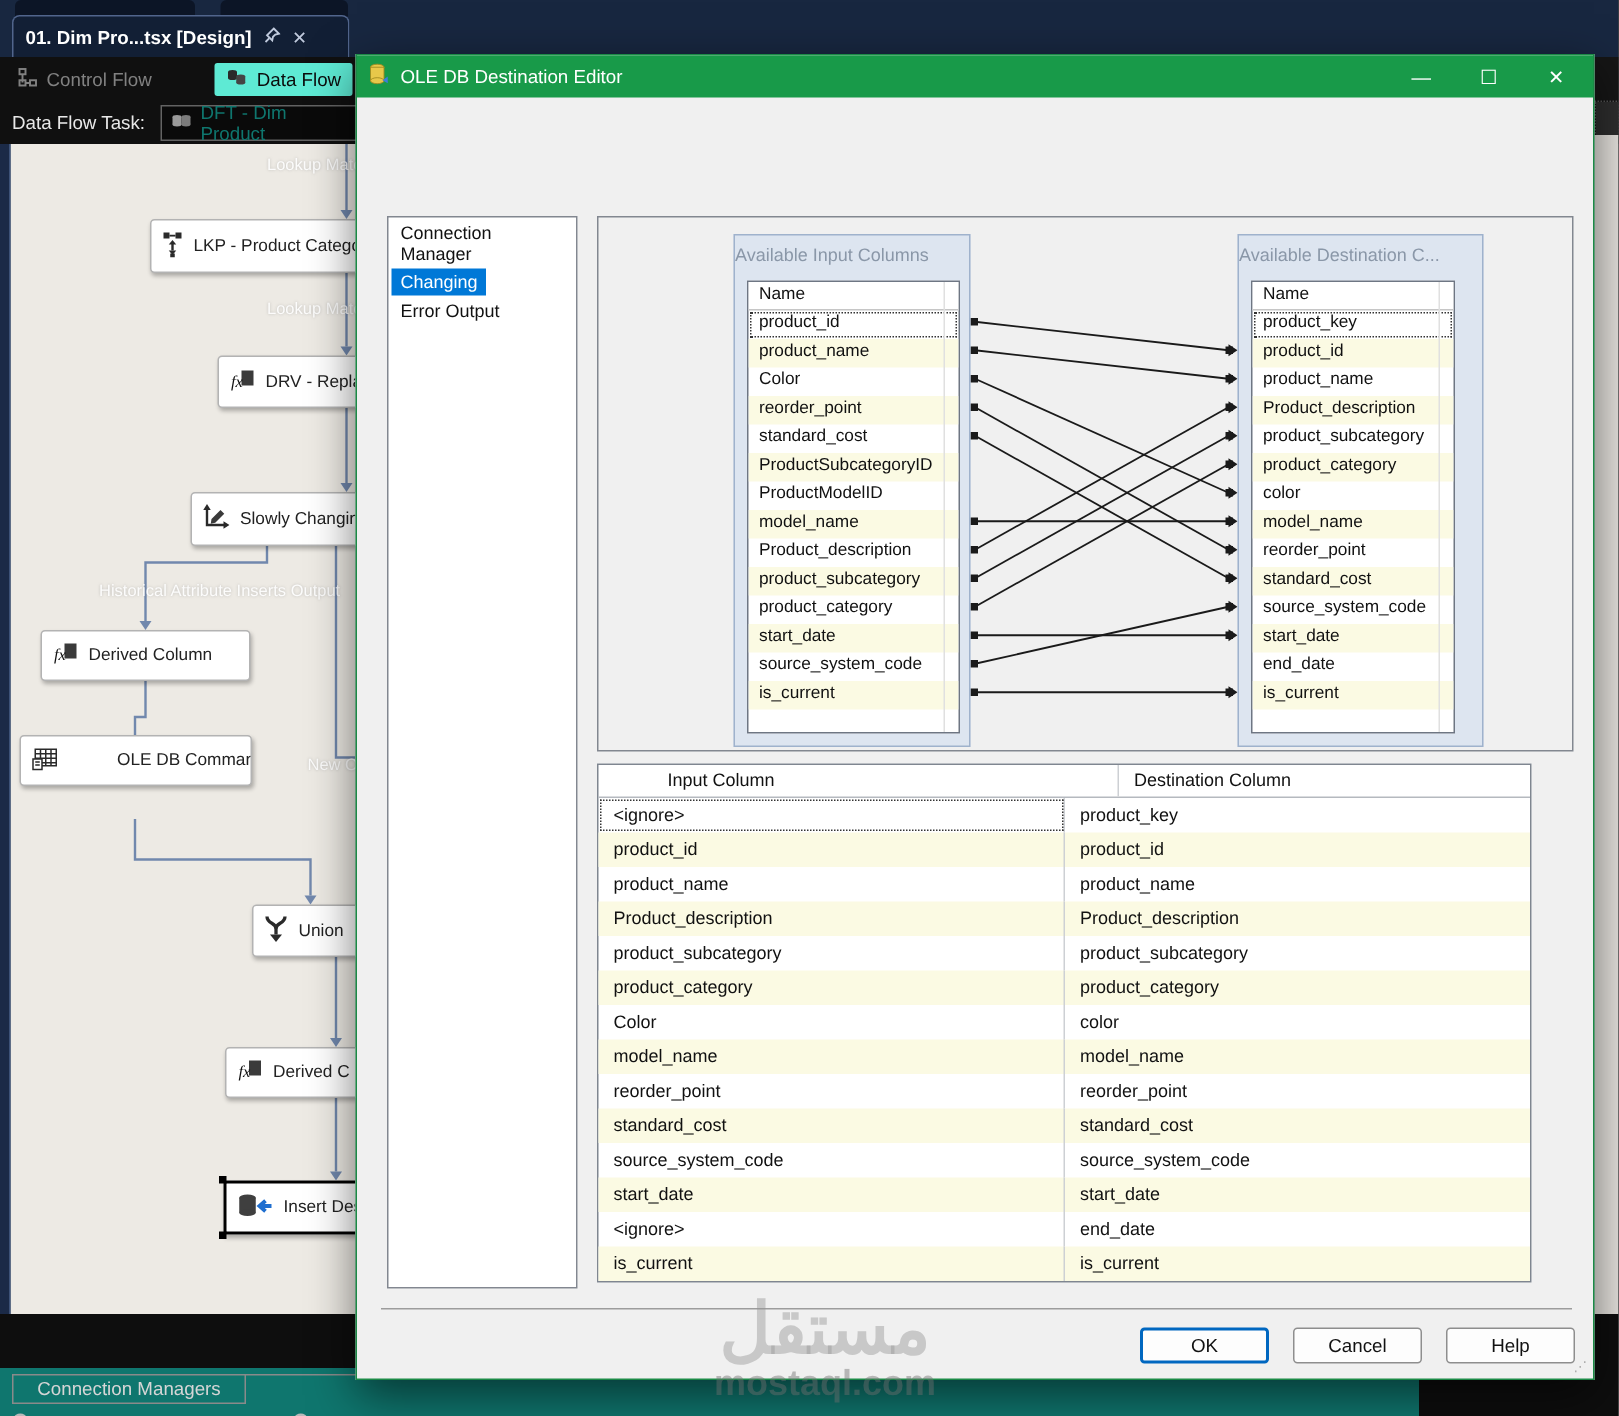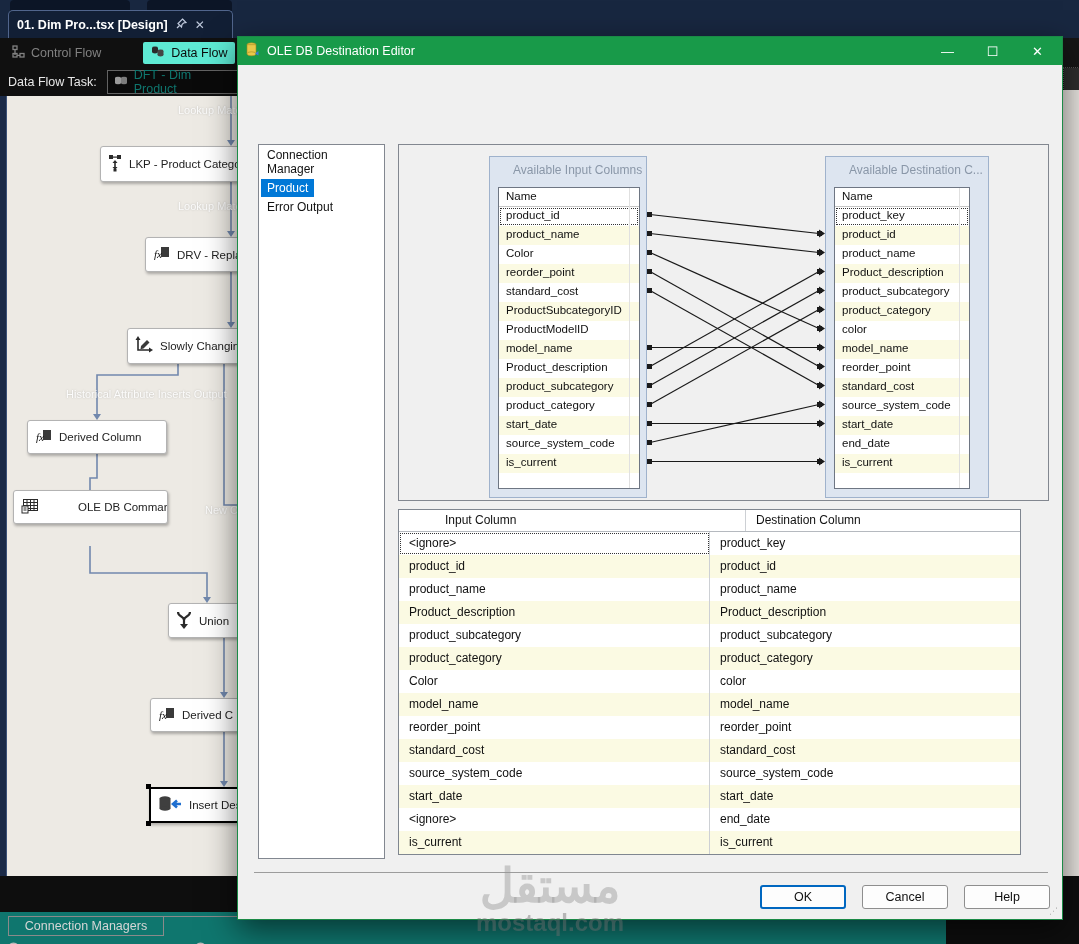--- a/index.html
+++ b/index.html
@@ -56,21 +56,21 @@
     display:flex; align-items:center; font-size:12.5px; padding-left:8px; gap:8px; }
   .win-btns { position:absolute; right:2px; top:0; height:28px; display:flex; }
   .win-btn { width:45px; height:28px; display:flex; align-items:center; justify-content:center;
     color:#fff; font-size:13px; }
   .dlg-sub { position:absolute; left:42px; top:73px; font-size:12.5px; color:#111; }
   .nav-box { position:absolute; left:20px; top:107px; width:127px; height:715px; background:#fff; border:1px solid #828790; }
   .nav-item { font-size:12px; color:#111; padding:2px 6px; margin:1px 2px; width:fit-content; }
   .nav-item.sel { background:#0078d7; color:#fff; }
   .main-panel { position:absolute; left:160px; top:107px; width:651px; height:357px; background:#f0f0f0; border:1px solid #828790; }
   .group { position:absolute; top:11px; height:342px; background:#dde5f0; border:1px solid #9fb2cc; }
-  .group-title { font-size:12px; color:#8a97a8; padding:6px 0 0 23px; white-space:nowrap; overflow:hidden; }
+  .group-title { font-size:12px; color:#8a97a8; padding:6px 0 0 0; white-space:nowrap; overflow:hidden; }
   .glist { position:absolute; top:30px; background:#fff; border:1px solid #6e7683; overflow:hidden; }
   .glist .hdr { height:19px; font-size:11.5px; color:#111; padding:2px 0 0 7px; border-bottom:1px solid #c6c6c6; background:#fff; }
   .lrow { height:19px; font-size:11.5px; color:#111; padding:2px 0 0 7px; white-space:nowrap; overflow:hidden; }
   .lrow.alt { background:#fbfae3; }
   .lrow.focus { outline:1px dotted #333; outline-offset:-2px; }
   .col-line { position:absolute; top:0; right:9px; width:1px; height:100%; background:#e0e0e0; }
   svg.maplines { position:absolute; }
 
   .grid { position:absolute; left:160px; top:472px; width:623px; height:346px; background:#fff; border:1px solid #7f8690; }
   .grid-hdr { display:flex; height:22px; border-bottom:1px solid #b5b9bf;padding-left:36px; }
@@ -361,21 +361,21 @@
       <span>OLE DB Destination Editor</span>
       <div class="win-btns">
         <div class="win-btn">—</div>
         <div class="win-btn">☐</div>
         <div class="win-btn">✕</div>
       </div>
     </div>
 
     <div class="nav-box" id="navBox">
         <div class="nav-item">Connection Manager</div>
-        <div class="nav-item sel">Product</div>
+        <div class="nav-item sel">Changing</div>
         <div class="nav-item">Error Output</div>
       </div>
 
     <div class="main-panel">
       <div class="group" style="left:90px; width:158px;">
         <div class="group-title">Available Input Columns</div>
         <div class="glist" id="inputList" style="left:8px; width:142px; height:302px;">
           <div class="col-line"></div>
         <div class="hdr">Name</div>
             <div class="lrow focus">product_id</div>

